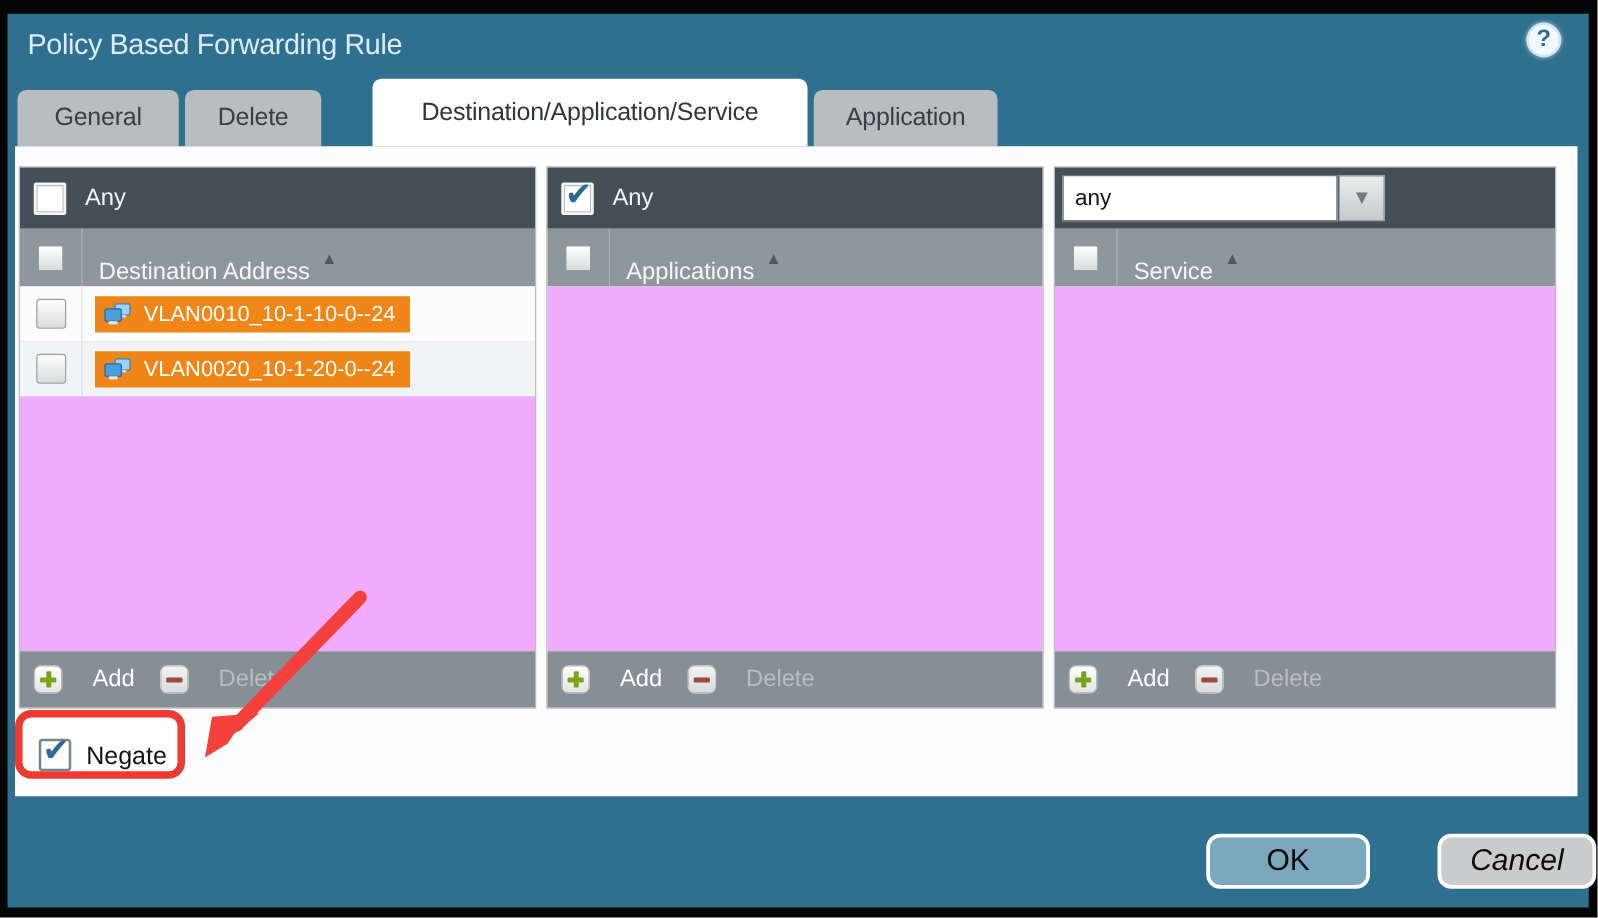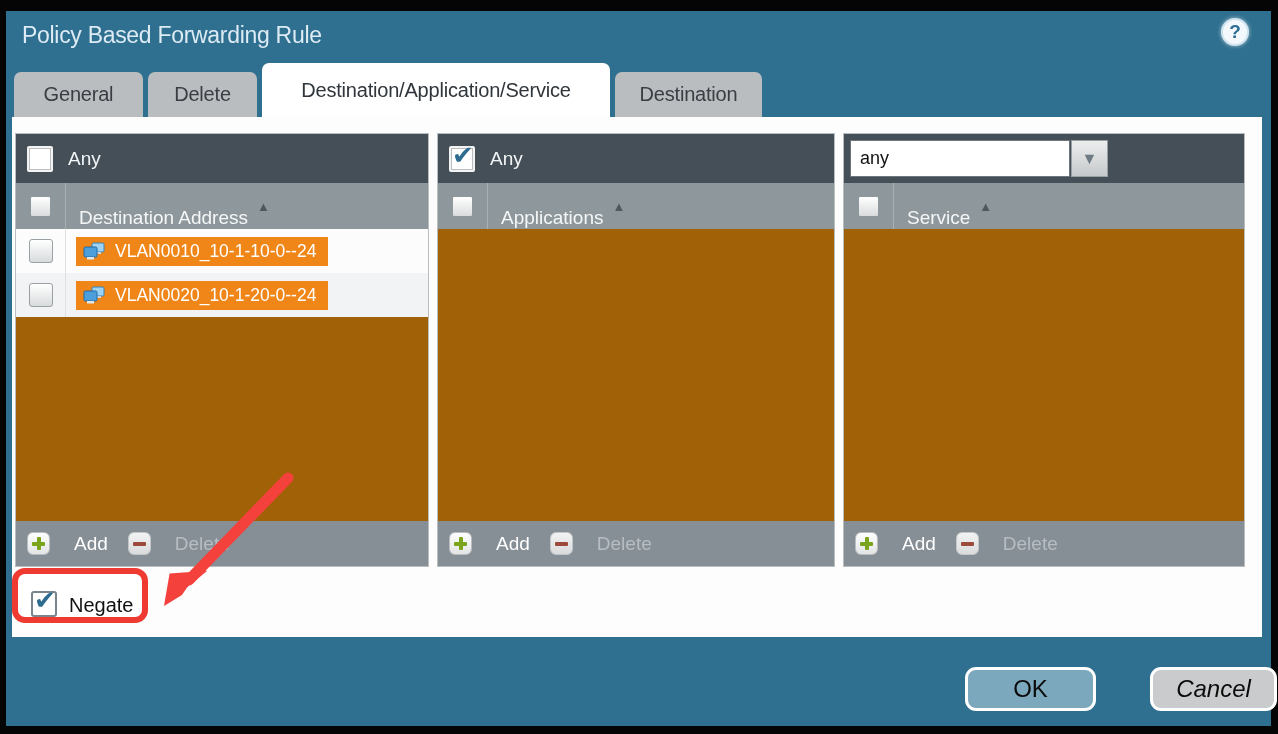--- a/index.html
+++ b/index.html
@@ -32,21 +32,21 @@
     position:absolute; left:8px; top:52px; height:54px; width:1250px;
     display:flex; align-items:flex-end; gap:5px;
   }
   .tab {
     height:45px; background:#babdbf; color:#383e44;
     border-radius:7px 7px 0 0; font-size:20px;
     display:flex; align-items:center; justify-content:center;
     cursor:pointer; letter-spacing:-0.2px;
   }
   .tab.active {
-    height:54px; background:#ffffff; color:#2f353a;
+    height:54px; background:#ffffff; color:#2f353a;margin-left:36px;
   }
   
   .panel {
     position:absolute; left:6px; top:106px; width:1250px; height:520px;
     background:#fdfdfd;
   }
   
   .col {
     position:absolute; top:16px; height:434px;
     display:flex; flex-direction:column;
@@ -63,21 +63,21 @@
   .col-header {
     height:46px; flex:0 0 46px; background:#8e979c;
     display:flex; align-items:center; color:#f5f7f7; font-size:19px;
   }
   .col-header .cb-cell {
     width:50px; flex:0 0 50px; display:flex; align-items:center; justify-content:center;
     align-self:stretch; border-right:1px solid #aab1b5;
   }
   .col-header .hdr-label { padding-left:13px;margin-top:24px; }
   .sort-arrow { font-size:13px; color:#4f585e; margin-left:9px; }
-  .col-body { flex:1 1 auto; background:#a16207; overflow:hidden; }
+  .col-body { flex:1 1 auto; background:#f0abfc; overflow:hidden; }
   .row { height:44px; display:flex; align-items:center; background:#fcfcfc; }
   .row.alt { background:#f1f3f4; }
   .row .cb-cell {
     width:50px; flex:0 0 50px; display:flex; align-items:center; justify-content:center;
     align-self:stretch; border-right:1px solid #dde1e2;
   }
   .chip {
     margin-left:10px; height:29px; background:#f08617;
     display:inline-flex; align-items:center; gap:9px; padding:0 12px 0 7px;
     color:#ffffff; font-size:17.5px; cursor:pointer;
@@ -165,21 +165,21 @@
 
   <div class="title-bar">
     <h1>Policy Based Forwarding Rule</h1>
     <div class="help-btn">?</div>
   </div>
 
   <div class="tabs">
     <div class="tab" style="width:129px">General</div>
     <div class="tab" style="width:109px">Delete</div>
     <div class="tab active" style="width:348px">Destination/Application/Service</div>
-    <div class="tab" style="width:147px">Destination</div>
+    <div class="tab" style="width:147px">Application</div>
   </div>
 
   <div class="panel">
 
     <div class="col col-dest">
       <div class="col-top">
         <span class="cb cb-large"></span>
         <span>Any</span>
       </div>
       <div class="col-header">

